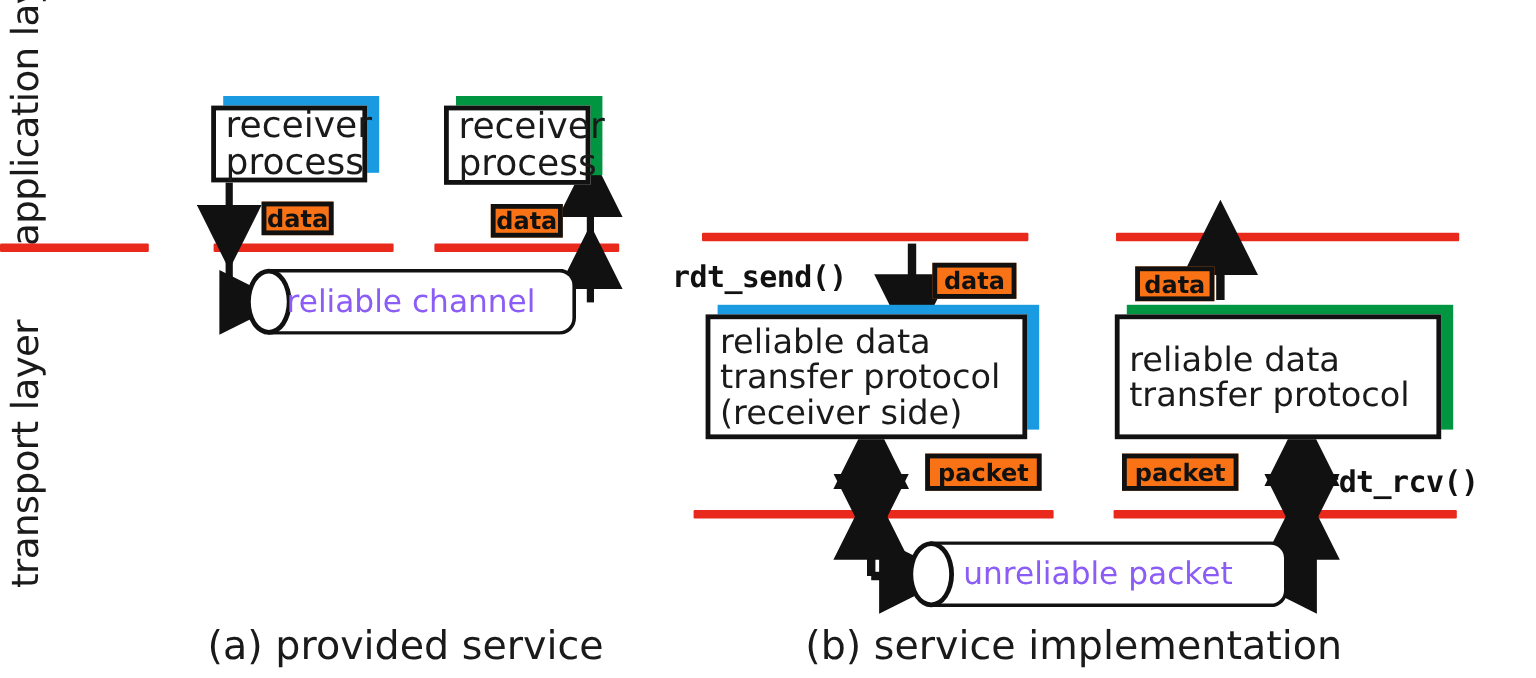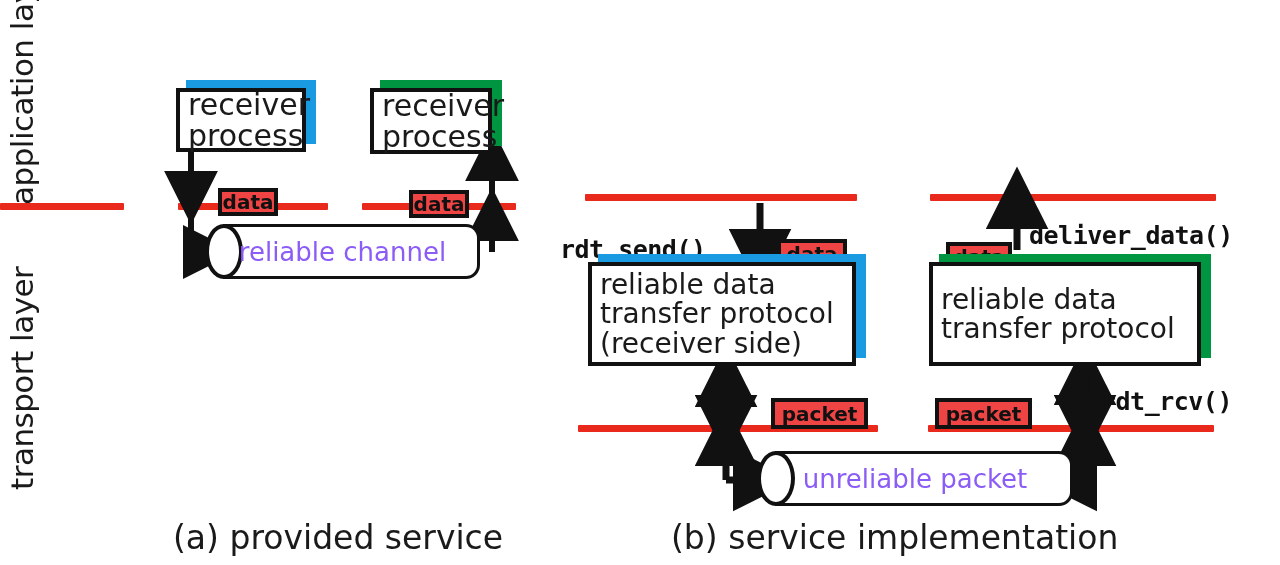--- a/index.html
+++ b/index.html
@@ -44,24 +44,24 @@
     padding-left:8px;
   }
 
   
   .procbox .face .ln{font-size:30px;}
   
   .protobox .face .ln{font-size:28px;}
 
   
   .chip{
-    position:absolute;background:#ef4444;border:4px solid #111111;
+    position:absolute;background:#f97316;border:4px solid #111111;
     box-sizing:border-box;display:flex;align-items:center;justify-content:center;
     font-family:"DejaVu Sans", sans-serif;font-weight:bold;font-size:20px;
-    color:#111111;letter-spacing:0px;margin-top:20px;
+    color:#111111;letter-spacing:0px;
   }
 
   
   .api{
     position:absolute;white-space:nowrap;
     font-family:"DejaVu Sans Mono", monospace;
     font-weight:bold;font-size:25px;color:#111111;
     letter-spacing:-0.5px;
   }
 
@@ -159,36 +159,35 @@
 
   <div class="chip" style="left:218px;top:168px;width:60px;height:28px;">data</div>
   <div class="chip" style="left:409px;top:170px;width:60px;height:28px;">data</div>
 
   <div class="cyl" style="left:205px;top:224px;width:275px;height:55px;">
     <div class="body"></div>
     <div class="cap"></div>
     <div class="txt">reliable channel</div>
   </div>
 
-  <div class="api" style="left:560px;top:216px;margin-top:19px;">rdt_send()</div>
+  <div class="api" style="left:560px;top:216px;">rdt_send()</div>
   <div class="chip" style="left:777px;top:219px;width:70px;height:30px;">data</div>
 
   <div class="shadowbox protobox" style="left:588px;top:262px;width:268px;height:104px;">
     <div class="shade" style="background:#1a9ae0;"></div>
     <div class="face">
       <div class="ln">reliable data</div>
       <div class="ln">transfer protocol</div>
       <div class="ln">(receiver side)</div>
     </div>
   </div>
 
   <div class="chip" style="left:771px;top:378px;width:97px;height:31px;">packet</div>
 
   <div class="chip" style="left:946px;top:222px;width:66px;height:29px;">data</div>
-  <div class="api" style="left:1029px;top:221px;">deliver_data()</div>
 
   <div class="shadowbox protobox" style="left:929px;top:262px;width:272px;height:104px;">
     <div class="shade" style="background:#009540;"></div>
     <div class="face">
       <div class="ln">reliable data</div>
       <div class="ln">transfer protocol</div>
     </div>
   </div>
 
   <div class="chip" style="left:935px;top:378px;width:97px;height:31px;">packet</div>

